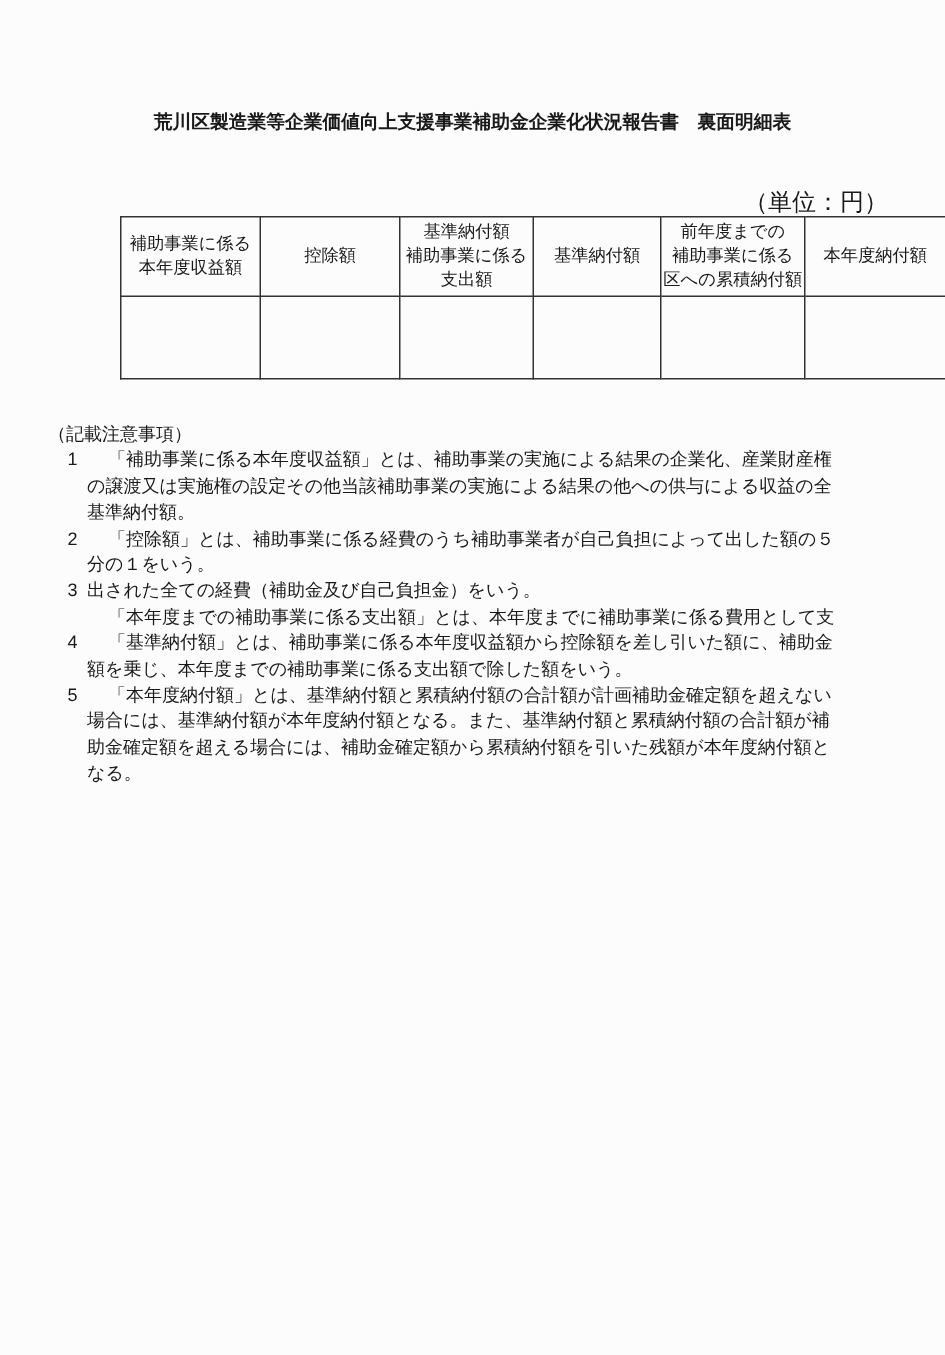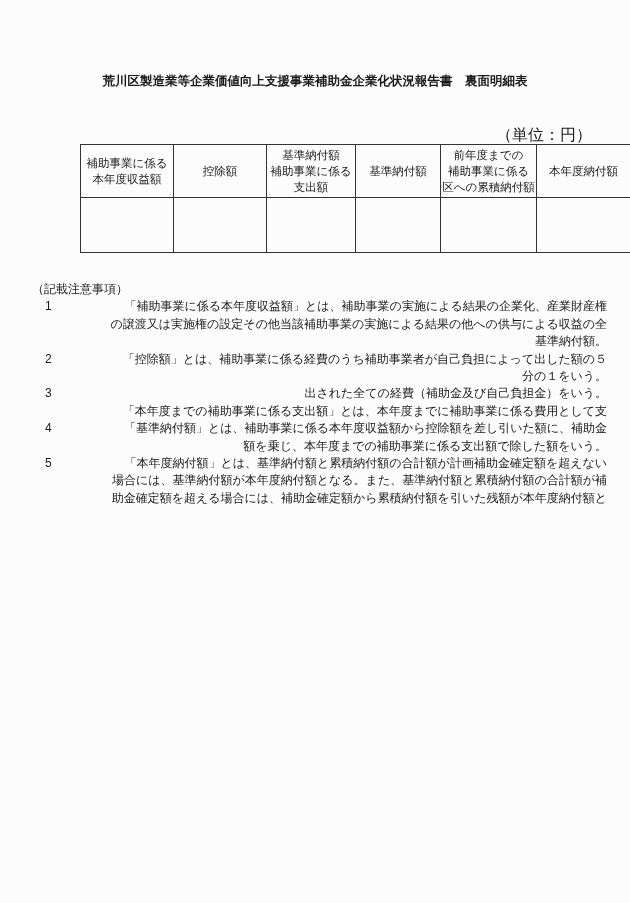--- a/index.html
+++ b/index.html
@@ -57,21 +57,20 @@
   .note-item{position:relative;}
   .note-num{
     position:absolute;
     left:13px;top:0;
     line-height:17.4px;
   }
   .note-line{
     line-height:17.4px;
     padding-left:26px;
     white-space:pre;
-    text-align:right;
   }
   .note-line.first{padding-left:40px;}
 </style>
 </head>
 <body>
 
 <div class="page-title">荒川区製造業等企業価値向上支援事業補助金企業化状況報告書　裏面明細表</div>
 
 <div class="unit-label">（単位：円）</div>
 
@@ -149,14 +148,15 @@
     <span class="note-num">4</span>
     <div class="note-line first">「基準納付額」とは、補助事業に係る本年度収益額から控除額を差し引いた額に、補助金</div>
     <div class="note-line">額を乗じ、本年度までの補助事業に係る支出額で除した額をいう。</div>
   </div>
 
   <div class="note-item">
     <span class="note-num">5</span>
     <div class="note-line first">「本年度納付額」とは、基準納付額と累積納付額の合計額が計画補助金確定額を超えない</div>
     <div class="note-line">場合には、基準納付額が本年度納付額となる。また、基準納付額と累積納付額の合計額が補</div>
     <div class="note-line">助金確定額を超える場合には、補助金確定額から累積納付額を引いた残額が本年度納付額と</div>
+    <div class="note-line">なる。</div>
   </div>
 </div>
 
 </body></html>

